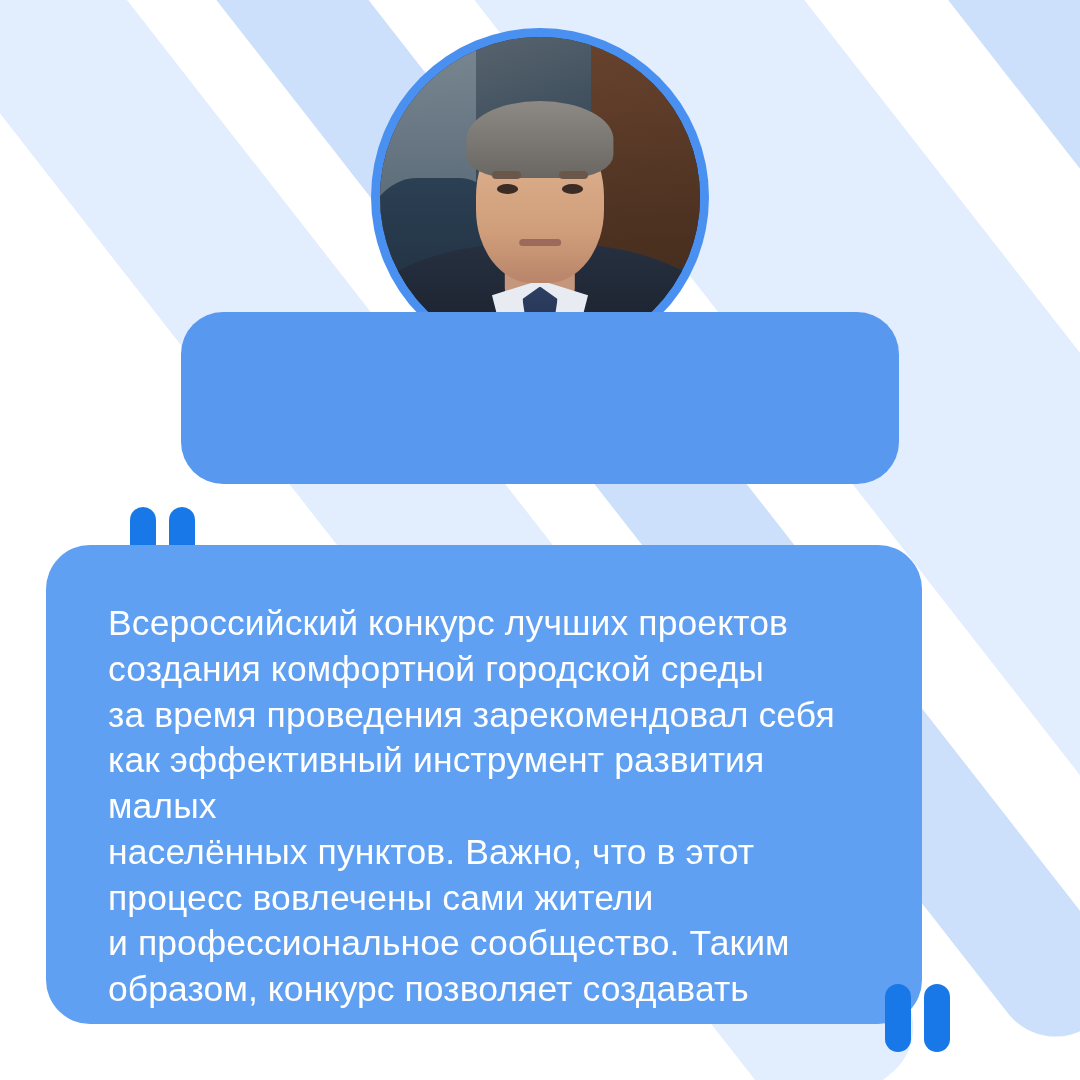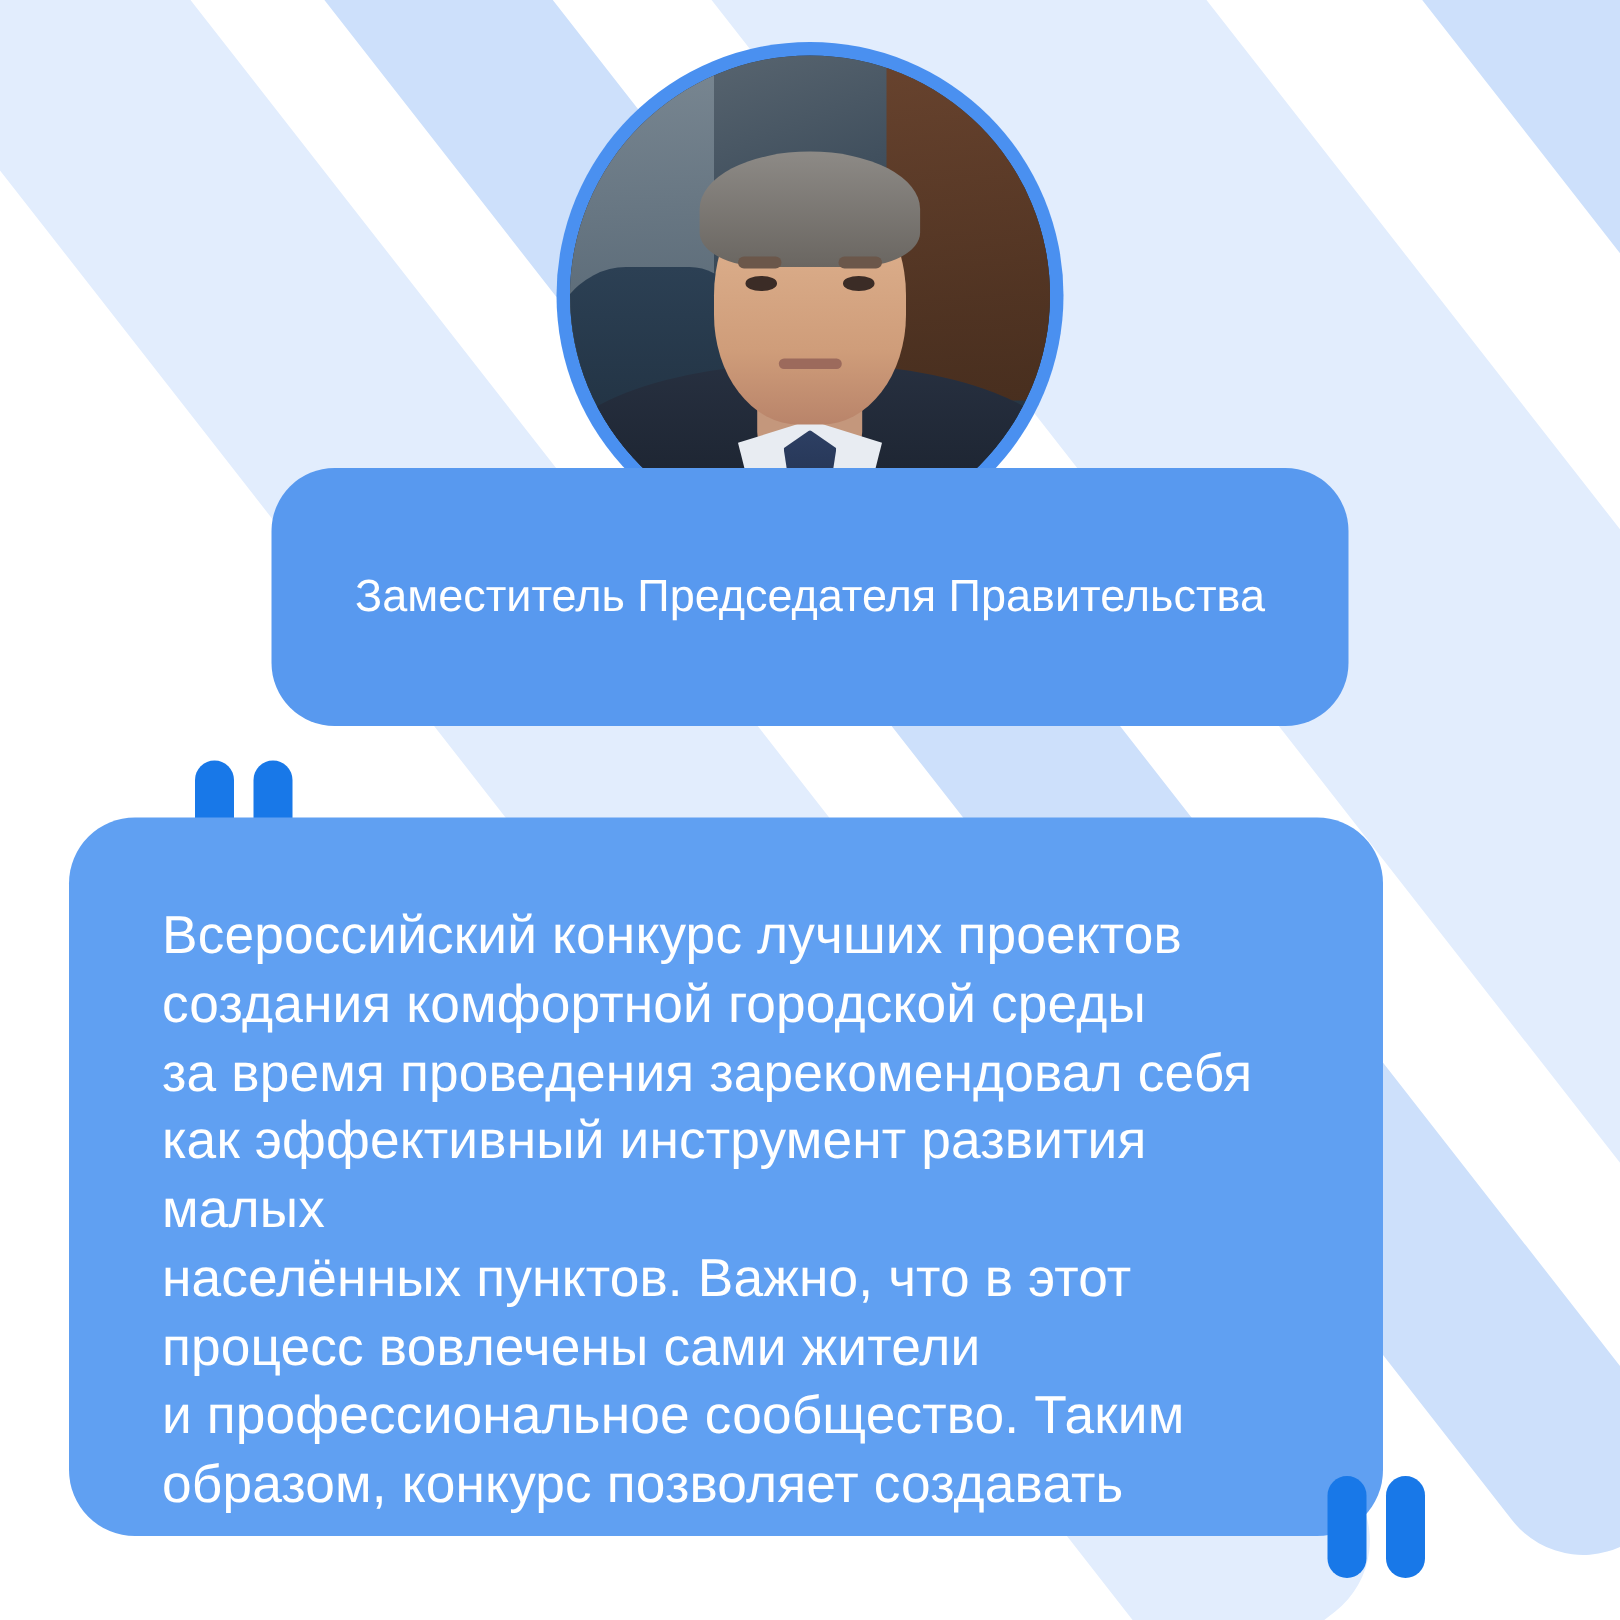--- a/index.html
+++ b/index.html
@@ -234,22 +234,20 @@
       <div class="photo-hair"></div>
       <div class="photo-brow l"></div>
       <div class="photo-brow r"></div>
       <div class="photo-eye l"></div>
       <div class="photo-eye r"></div>
       <div class="photo-mouth"></div>
     </div>
   </div>
 
   <div class="nameplate">
-    <div class="role">Заместитель Председателя
-Правительства</div>
   </div>
 
   <div class="quote-mark quote-open">
     <span></span>
     <span></span>
   </div>
 
   <div class="quote-card">
     <div class="quote-text">Всероссийский конкурс лучших проектов
 создания комфортной городской среды

